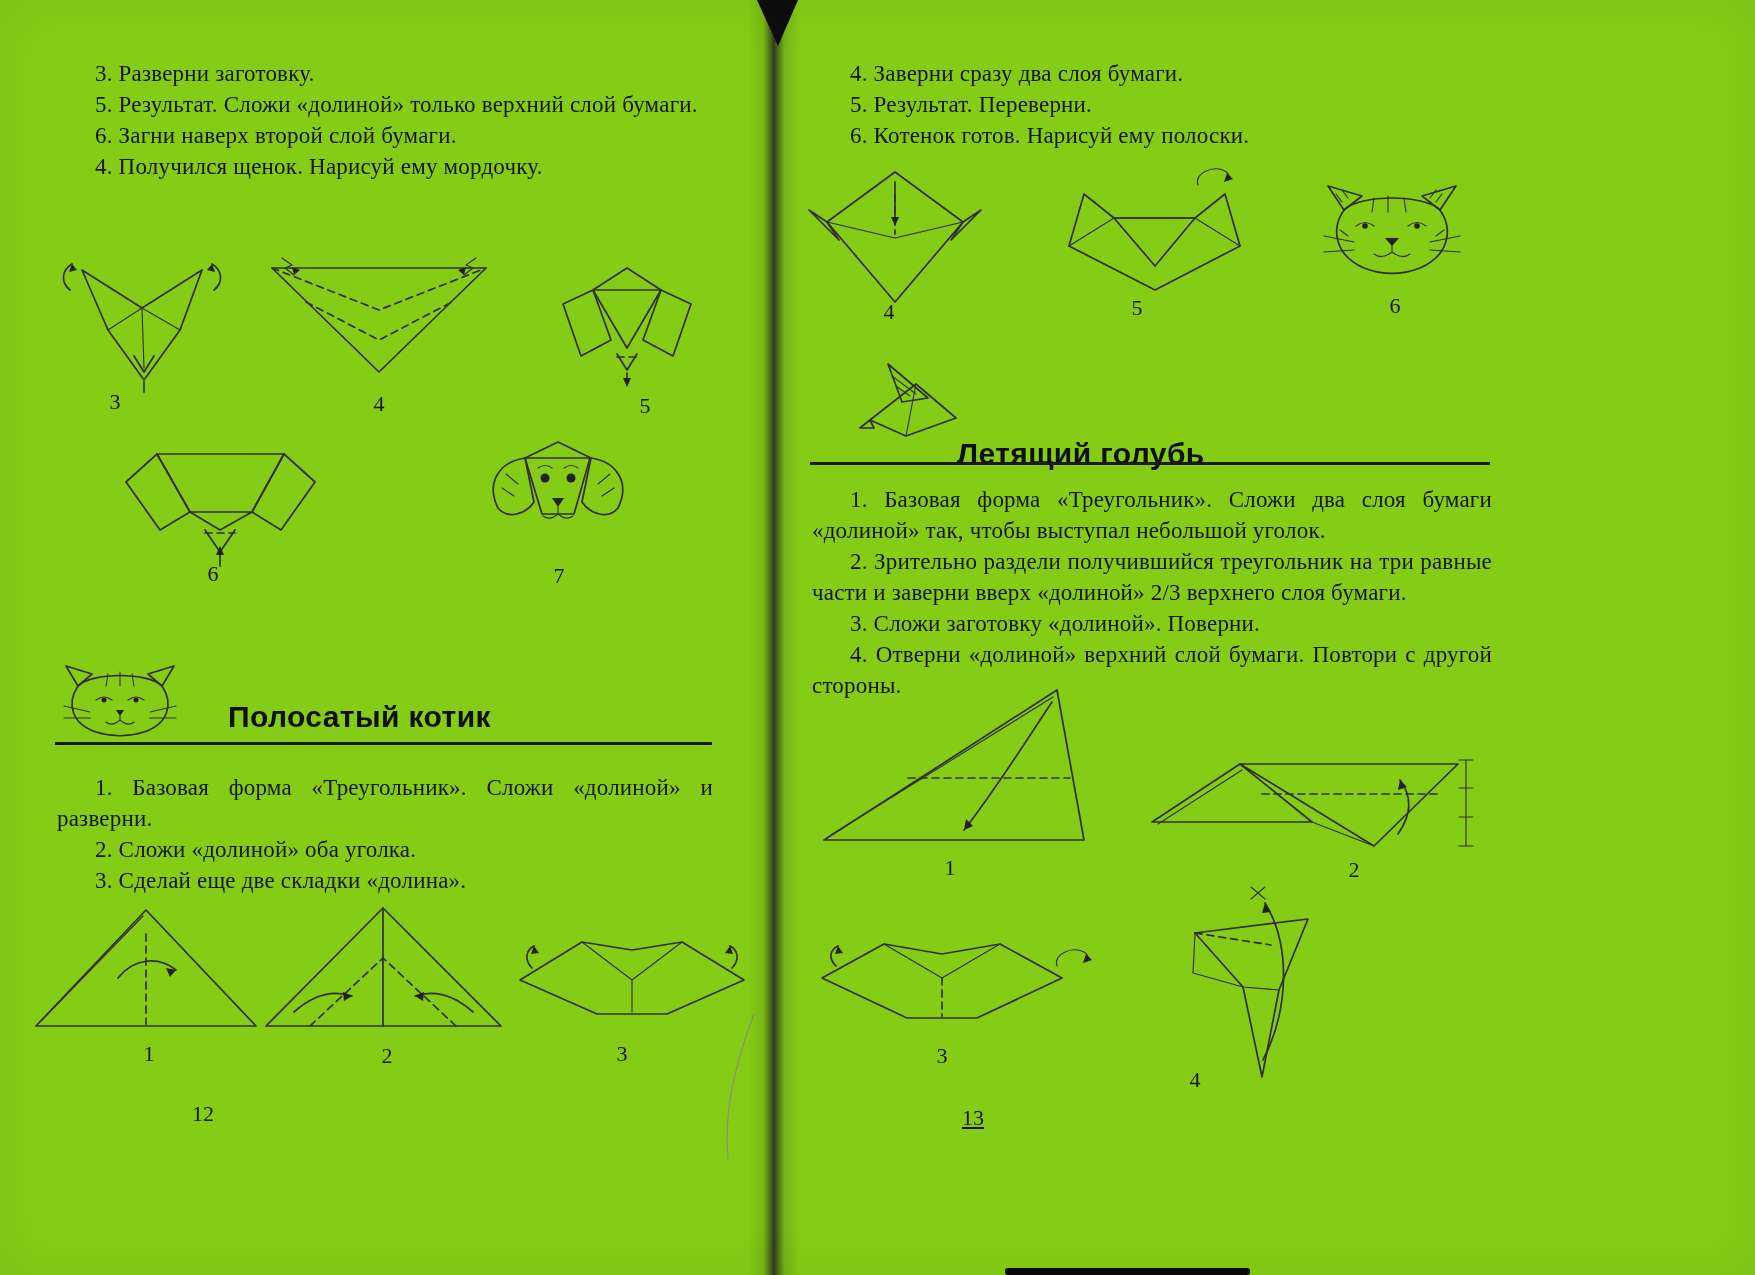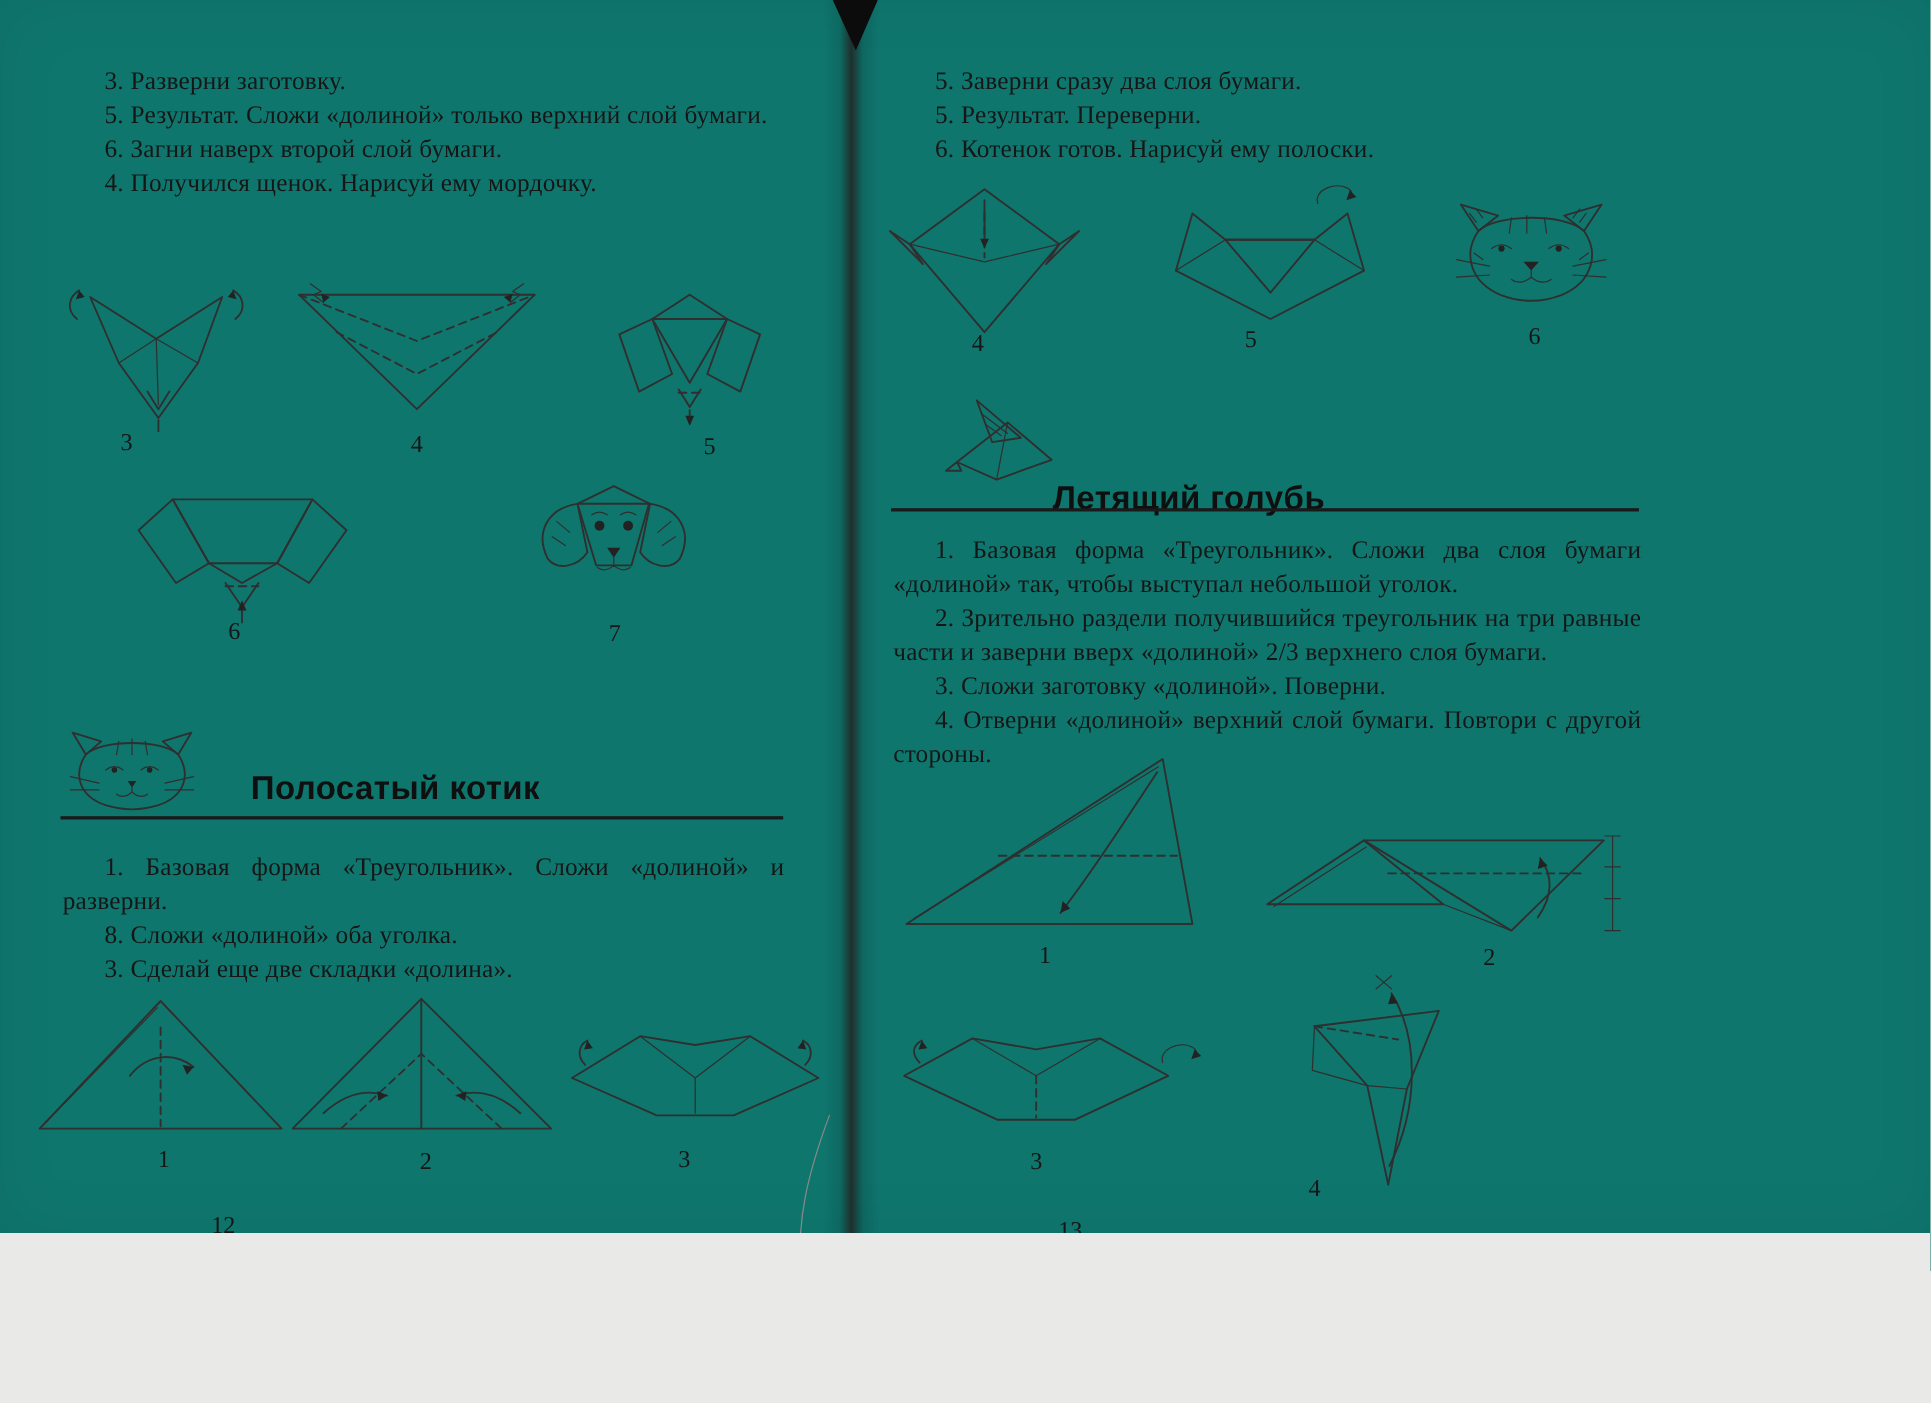--- a/index.html
+++ b/index.html
@@ -1,17 +1,17 @@
 <!DOCTYPE html>
 <html><head>
 <meta charset="utf-8">
 <style>
   html,body{margin:0;padding:0;background:#e9e9e7;}
   #scan{
-    position:relative;width:1755px;height:1121px;background:#0f766e;
+    position:relative;width:1755px;height:1275px;background:#84cc16;
     font-family:"Liberation Serif", serif;color:#1c1c1c;overflow:hidden;
     box-shadow:inset 0 0 60px rgba(0,0,0,0.06);
   }
   .abs{position:absolute;}
   .steps p{
     margin:0;text-indent:38px;text-align:justify;
     font:23px/31px "Liberation Serif", serif;color:#161616;
     letter-spacing:0.2px;
   }
   .section-title{
@@ -125,21 +125,21 @@
       <circle class="fill" cx="80" cy="40" r="2.5"></circle>
       <path class="fill" d="M60,50 L68,50 L64,56 Z"></path>
       <path class="thin" d="M64,56 L64,60 M64,60 Q56,67 50,62 M64,60 Q72,67 78,62"></path>
       <path class="thin" d="M34,52 L8,46 M34,58 L8,58 M94,52 L120,46 M94,58 L120,58"></path>
     </svg>
     <div class="abs section-title" style="left:216px;top:700px;margin-left:12px;">Полосатый котик</div>
     <div class="abs rule" style="left:55px;top:742px;width:657px;"></div>
 
     <div class="abs steps" style="left:57px;top:772px;width:656px;">
       <p>1. Базовая форма «Треугольник». Сложи «долиной» и разверни.</p>
-      <p>8. Сложи «долиной» оба уголка.</p>
+      <p>2. Сложи «долиной» оба уголка.</p>
       <p>3. Сделай еще две складки «долина».</p>
     </div>
 
     <svg class="dwg abs" style="left:26px;top:900px;" width="240" height="140" viewBox="0 0 240 140">
       <path d="M120,10 L230,126 L10,126 Z"></path>
       <path class="thin" d="M117,16 L16,120"></path>
       <path class="dash" d="M120,34 L120,124"></path>
       <path d="M92,78 C108,58 132,56 150,70"></path>
       <path class="fill" d="M150,70 l-10,-2 l4,9 z"></path>
     </svg>
@@ -170,21 +170,21 @@
     <div class="abs pagenum" style="left:192px;top:1102px;">12</div>
 
     <svg class="dwg abs" style="left:698px;top:1010px;" width="62" height="155" viewBox="0 0 62 155">
       <path class="thin" style="stroke:#8a8a8a" d="M56,4 C36,58 26,100 30,150"></path>
     </svg>
   </div>
 
   <div class="abs" style="left:755px;top:0;width:1000px;height:1275px;">
 
     <div class="abs steps" style="left:57px;top:58px;width:678px;">
-      <p>5. Заверни сразу два слоя бумаги.</p>
+      <p>4. Заверни сразу два слоя бумаги.</p>
       <p>5. Результат. Переверни.</p>
       <p>6. Котенок готов. Нарисуй ему полоски.</p>
     </div>
 
     <svg class="dwg abs" style="left:45px;top:160px;" width="195" height="155" viewBox="0 0 195 155">
       <path d="M95,12 L163,62 L95,142 L27,62 Z"></path>
       <path d="M27,62 L9,50 L39,80 Z"></path>
       <path d="M163,62 L181,50 L151,80 Z"></path>
       <path class="thin" d="M27,62 L95,78 L163,62"></path>
       <path class="dash" d="M95,22 L95,74"></path>

